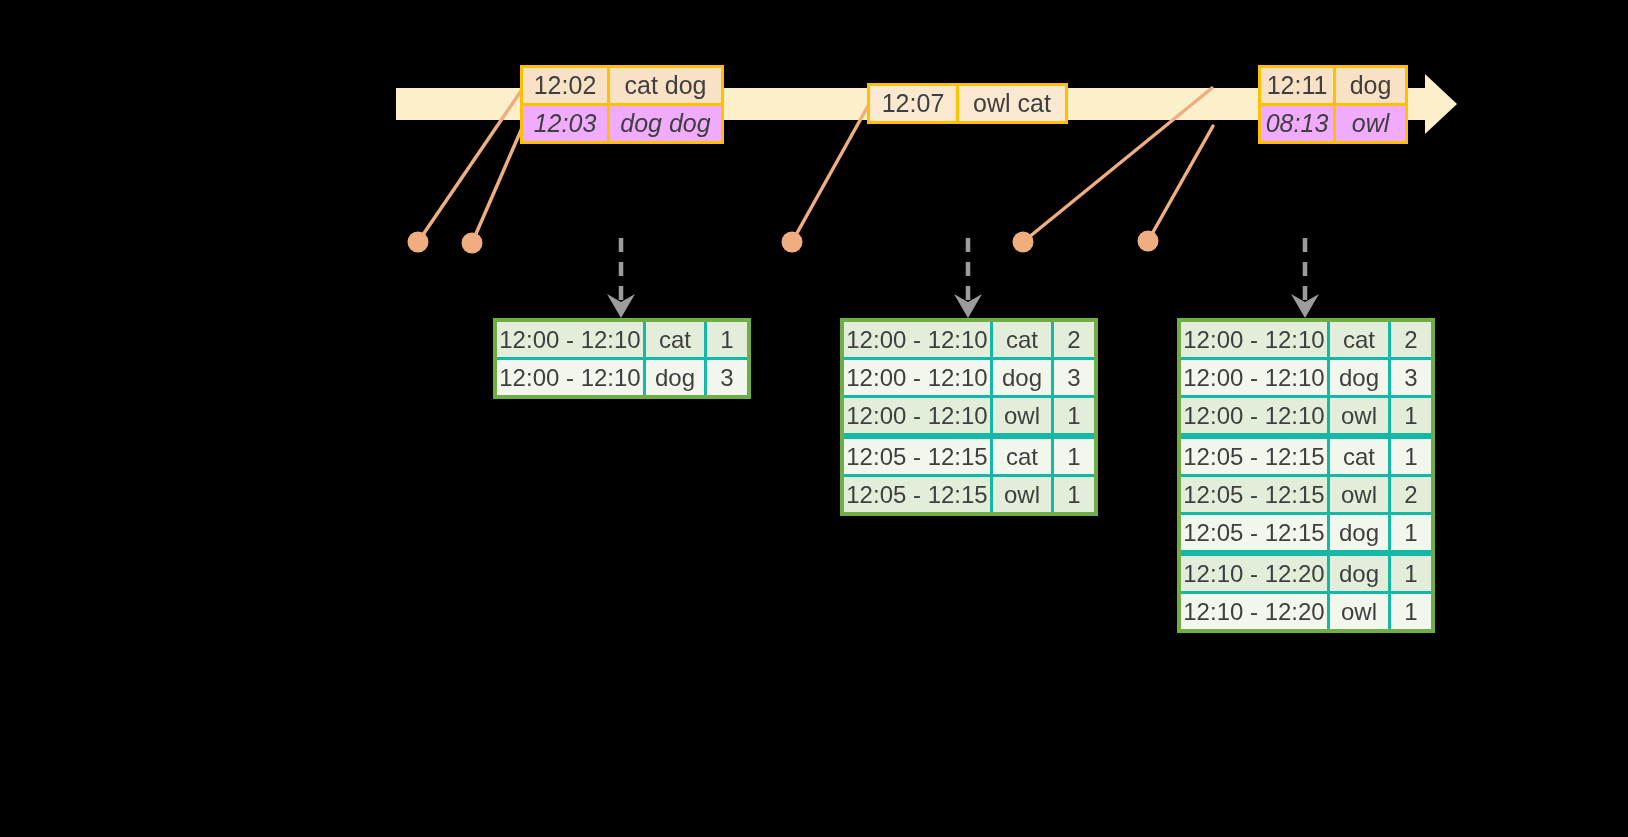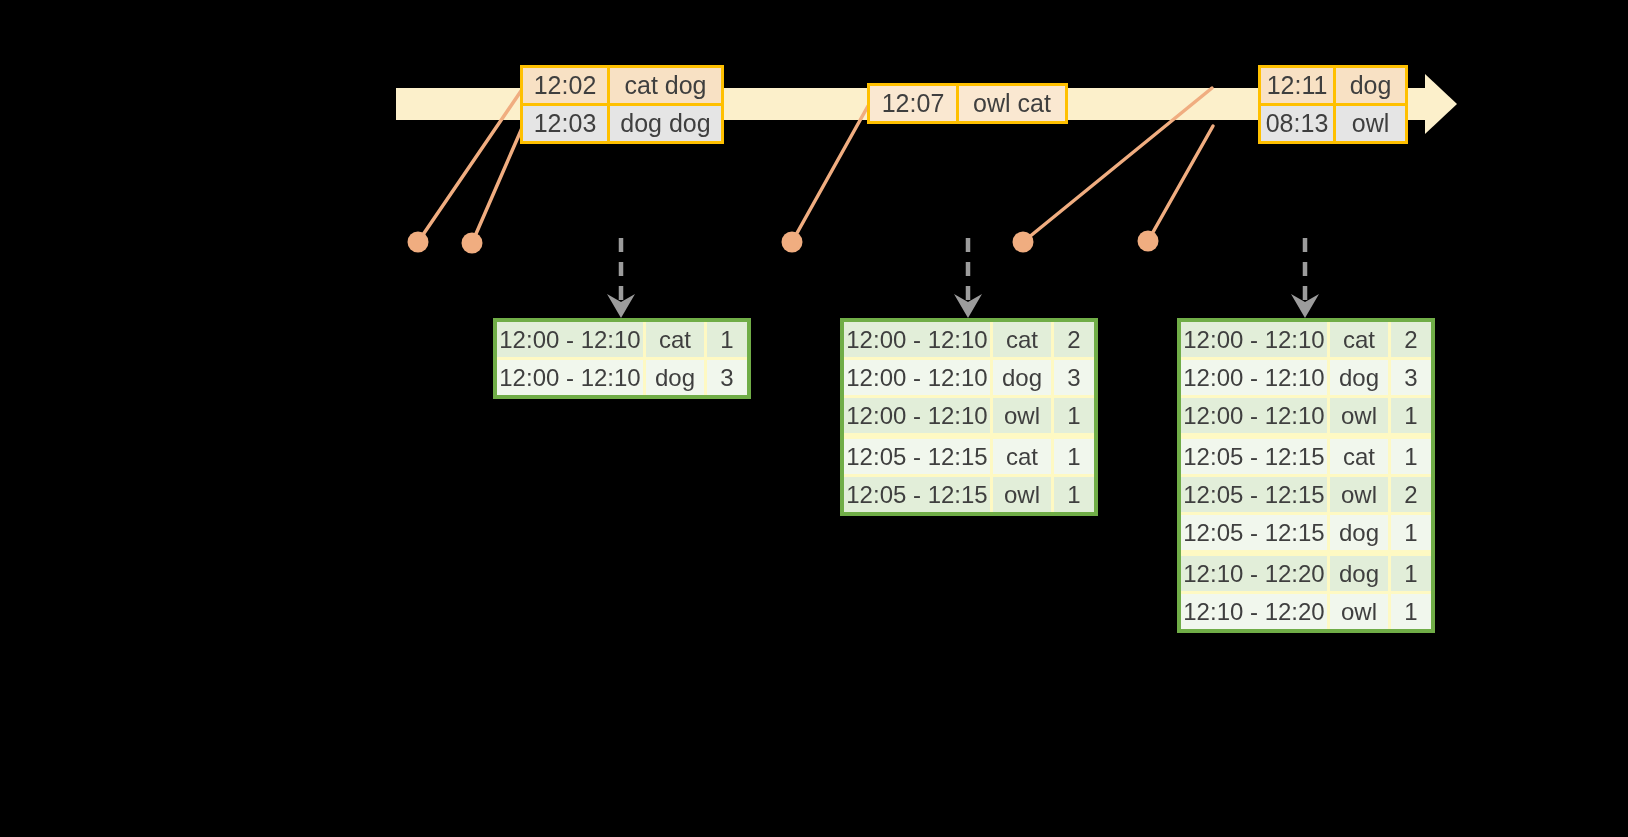--- a/index.html
+++ b/index.html
@@ -14,26 +14,26 @@
   
   .et {
     position:absolute; box-sizing:border-box;
     background:#ffc000; border:3px solid #ffc000;
     display:grid; gap:3px; font-size:25px;
   }
   .et .row { display:grid; grid-template-columns:var(--tc) 1fr; gap:3px; height:35px; }
   .et .cell { display:flex; align-items:center; justify-content:center; }
   .et .shade-dark  > .cell { background:#f8e1c4; }
   .et .shade-medium> .cell { background:#fae8d1;text-align:center; }
-  .et .shade-light > .cell { background:#e5e5e5; }
+  .et .shade-light > .cell { background:#f0abfc;font-style:italic; }
 
   
   .gt {
     position:absolute; box-sizing:border-box;
-    background:#fef9c3; border:4px solid #70ad47;
+    background:#14b8a6; border:4px solid #70ad47;
     display:grid; gap:3px; font-size:24px;
   }
   .gt .row { display:grid; grid-template-columns:146px 58px 1fr; gap:3px; height:35px; }
   .gt .row.group-start { margin-top:3px; }
   .gt .cell { display:flex; align-items:center; justify-content:center; }
   .gt .shade-dark  > .cell { background:#e2eed9; }
   .gt .shade-light > .cell { background:#f1f7ed; }
 
   
   #et1 { left:520px;  top:65px; width:204px; --tc:84px; }

